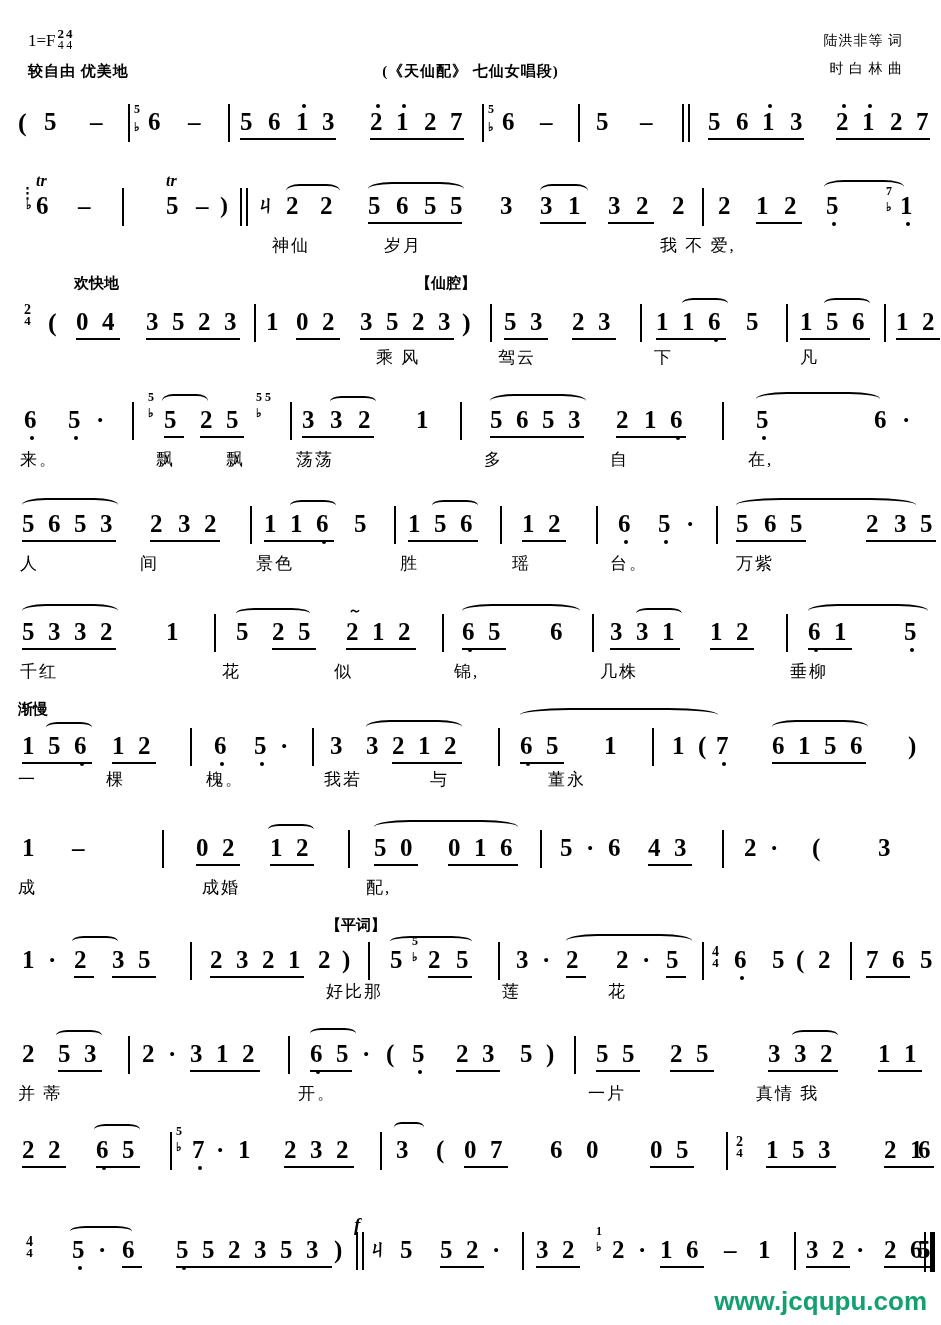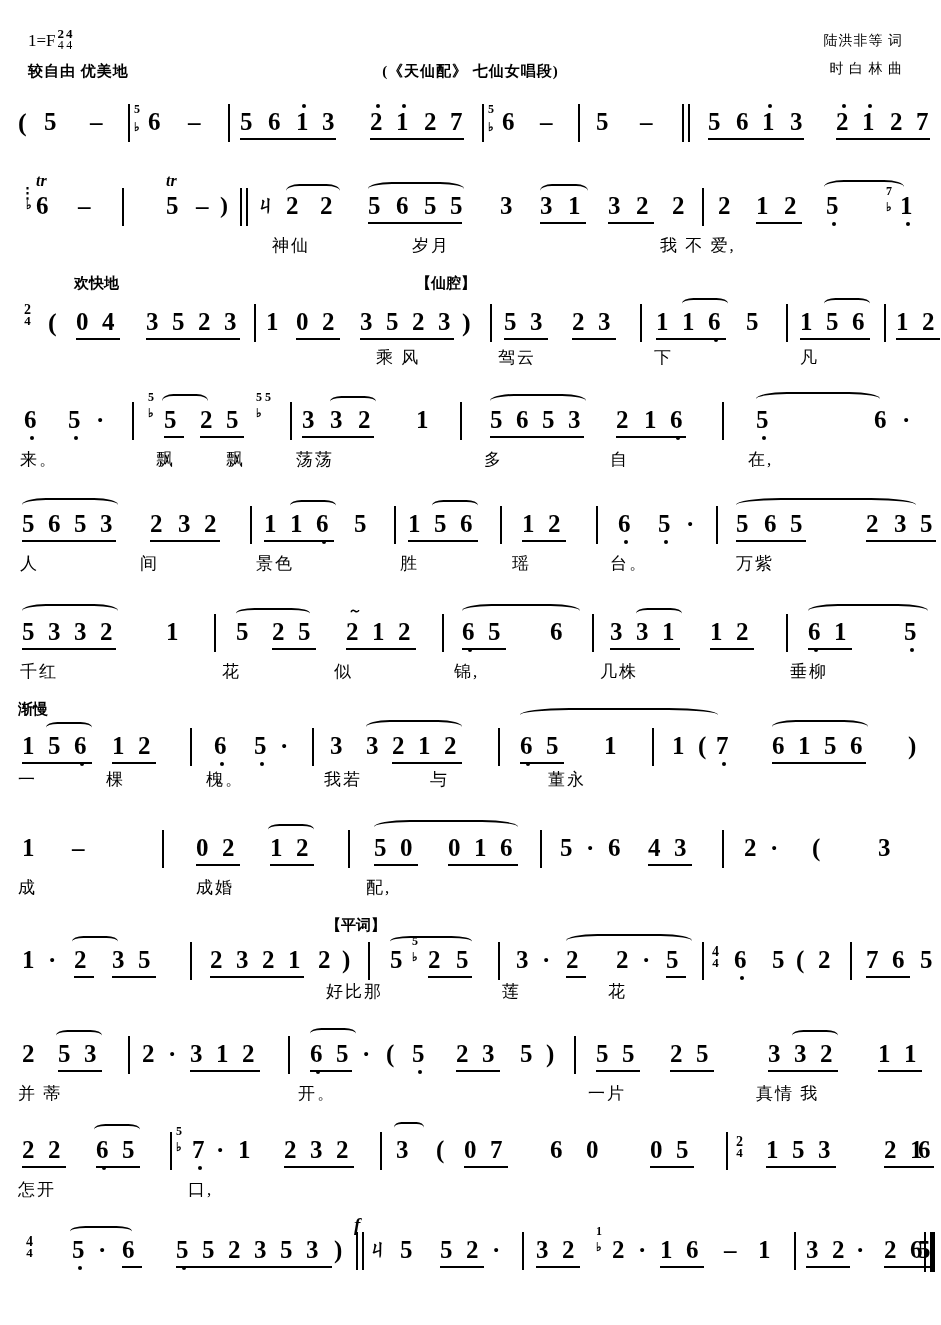--- a/index.html
+++ b/index.html
@@ -157,21 +157,21 @@
       <span class="n" style="left:826px;top:14px;">5</span>
       <div class="dotd" style="left:832px;top:44px;"></div>
       <div class="slur" style="left:824px;top:2px;width:80px;"></div>
       <span class="n tiny" style="left:886px;top:6px;">7</span>
       <span class="n tiny" style="left:886px;top:22px;">♭</span>
       <span class="n" style="left:900px;top:14px;">1</span>
       <div class="dotd" style="left:906px;top:44px;"></div>
     </div>
     <div class="lyrics">
       <span class="ly" style="left:272px;">神仙</span>
-      <span class="ly" style="left:412px;">岁月</span>
+      <span class="ly" style="left:384px;">岁月</span>
       <span class="ly" style="left:660px;">我 不  爱,</span>
     </div>
   </div>
 
   <div class="row" style="top:290px">
     <div class="notes">
       <span class="sect" style="position:absolute;left:74px;top:-16px;">欢快地</span>
       <span class="sect" style="position:absolute;left:416px;top:-16px;">【仙腔】</span>
       <span class="timesig" style="left:24px;top:14px;"><b>2</b>4</span>
       <span class="n" style="left:48px;top:18px;font-size:26px;">(</span>
@@ -481,21 +481,21 @@
       <span class="n" style="left:674px;top:14px;">3</span>
       <div class="beam" style="left:648px;top:44px;width:44px;"></div>
       <div class="bar" style="left:722px;top:10px;height:38px;"></div>
       <span class="n" style="left:744px;top:14px;">2</span>
       <span class="n" style="left:770px;top:14px;">·</span>
       <span class="n" style="left:812px;top:14px;">(</span>
       <span class="n" style="left:878px;top:14px;">3</span>
     </div>
     <div class="lyrics">
       <span class="ly" style="left:18px;">成</span>
-      <span class="ly" style="left:196px;">成婚</span>
+      <span class="ly" style="left:202px;">成婚</span>
       <span class="ly" style="left:366px;">配,</span>
     </div>
   </div>
 
   <div class="row" style="top:924px">
     <div class="notes">
       <span class="sect" style="position:absolute;left:326px;top:-8px;">【平词】</span>
       <span class="n" style="left:22px;top:22px;">1</span>
       <span class="n" style="left:48px;top:22px;">·</span>
       <span class="n" style="left:74px;top:22px;">2</span>
@@ -640,24 +640,20 @@
       <span class="timesig" style="left:736px;top:14px;"><b>2</b>4</span>
       <span class="n" style="left:766px;top:14px;">1</span>
       <span class="n" style="left:792px;top:14px;">5</span>
       <span class="n" style="left:818px;top:14px;">3</span>
       <div class="beam" style="left:766px;top:44px;width:70px;"></div>
       <span class="n" style="left:884px;top:14px;">2</span>
       <span class="n" style="left:910px;top:14px;">1</span>
       <span class="n" style="left:918px;top:14px;">6</span>
       <div class="beam" style="left:884px;top:44px;width:50px;"></div>
     </div>
-    <div class="lyrics">
-      <span class="ly" style="left:18px;">怎开</span>
-      <span class="ly" style="left:188px;">口,</span>
-    </div>
   </div>
 
   <div class="row" style="top:1218px">
     <div class="notes">
       <span class="timesig" style="left:26px;top:18px;"><b>4</b>4</span>
       <span class="dyn" style="position:absolute;left:354px;top:-4px;">f</span>
       <span class="n" style="left:72px;top:18px;">5</span>
       <span class="n" style="left:98px;top:18px;">·</span>
       <span class="n" style="left:122px;top:18px;">6</span>
       <div class="dotd" style="left:78px;top:48px;"></div>
@@ -702,13 +698,14 @@
       <span class="n" style="left:910px;top:18px;">6</span>
       <span class="n" style="left:918px;top:18px;">5</span>
       <div class="beam" style="left:884px;top:48px;width:50px;"></div>
 
     </div>
   </div>
 
   <div class="endbar" style="left:924px;top:1232px;height:40px;"></div>
   <div class="endbar thick" style="left:930px;top:1232px;height:40px;"></div>
 
+  <div class="watermark">www.jcqupu.com</div>
 </div>
 
 </body></html>

